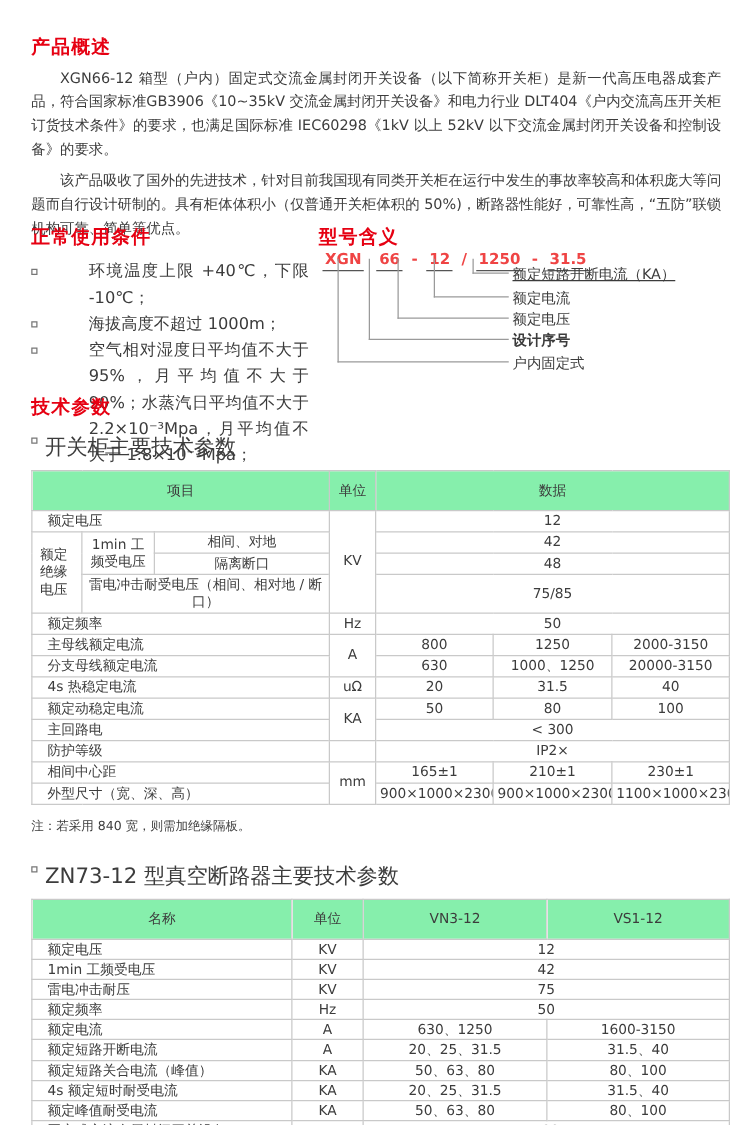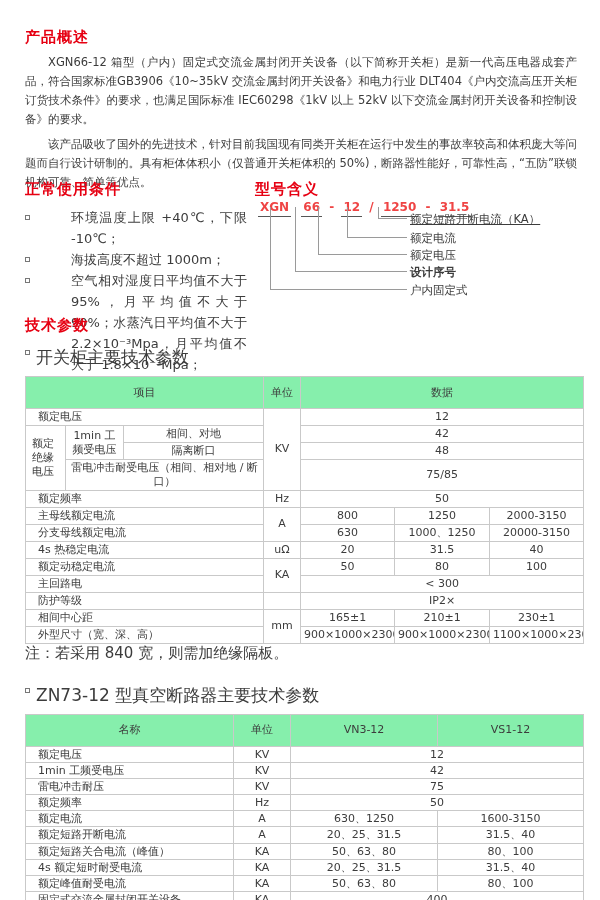--- a/index.html
+++ b/index.html
@@ -49,21 +49,21 @@
   #tech .sub2 { margin-top:21px; }
 
   table { border-collapse:collapse; width:558px; margin-top:7px; table-layout:fixed; }
   td { border:1px solid #c9c9c9; font-size:11px; color:#3c3c3c; text-align:center; padding:1px 3px; overflow:hidden; }
   tr.thead td { background:#86efac; height:32px; }
   .t1 td { height:17px; line-height:1.25; }
   .t2 td { height:15px; line-height:1.2; }
   td.item { text-align:left; padding-left:12px; }
   td.subitem { text-align:left; padding-left:6px; }
 
-  .note { margin-top:0; font-size:15px; color:#3c3c3c; }
+  .note { margin-top:10px; font-size:10px; color:#3c3c3c; }
 </style>
 </head>
 <body>
 
 <div class="page">
 
   <div id="overview">
     <div class="red-h">产品概述</div>
     <div class="para">XGN66-12 箱型（户内）固定式交流金属封闭开关设备（以下简称开关柜）是新一代高压电器成套产品，符合国家标准GB3906《10~35kV 交流金属封闭开关设备》和电力行业 DLT404《户内交流高压开关柜订货技术条件》的要求，也满足国际标准 IEC60298《1kV 以上 52kV 以下交流金属封闭开关设备和控制设备》的要求。</div>
     <div class="para">该产品吸收了国外的先进技术，针对目前我国现有同类开关柜在运行中发生的事故率较高和体积庞大等问题而自行设计研制的。具有柜体体积小（仅普通开关柜体积的 50%)，断路器性能好，可靠性高，“五防”联锁机构可靠、简单等优点。</div>

